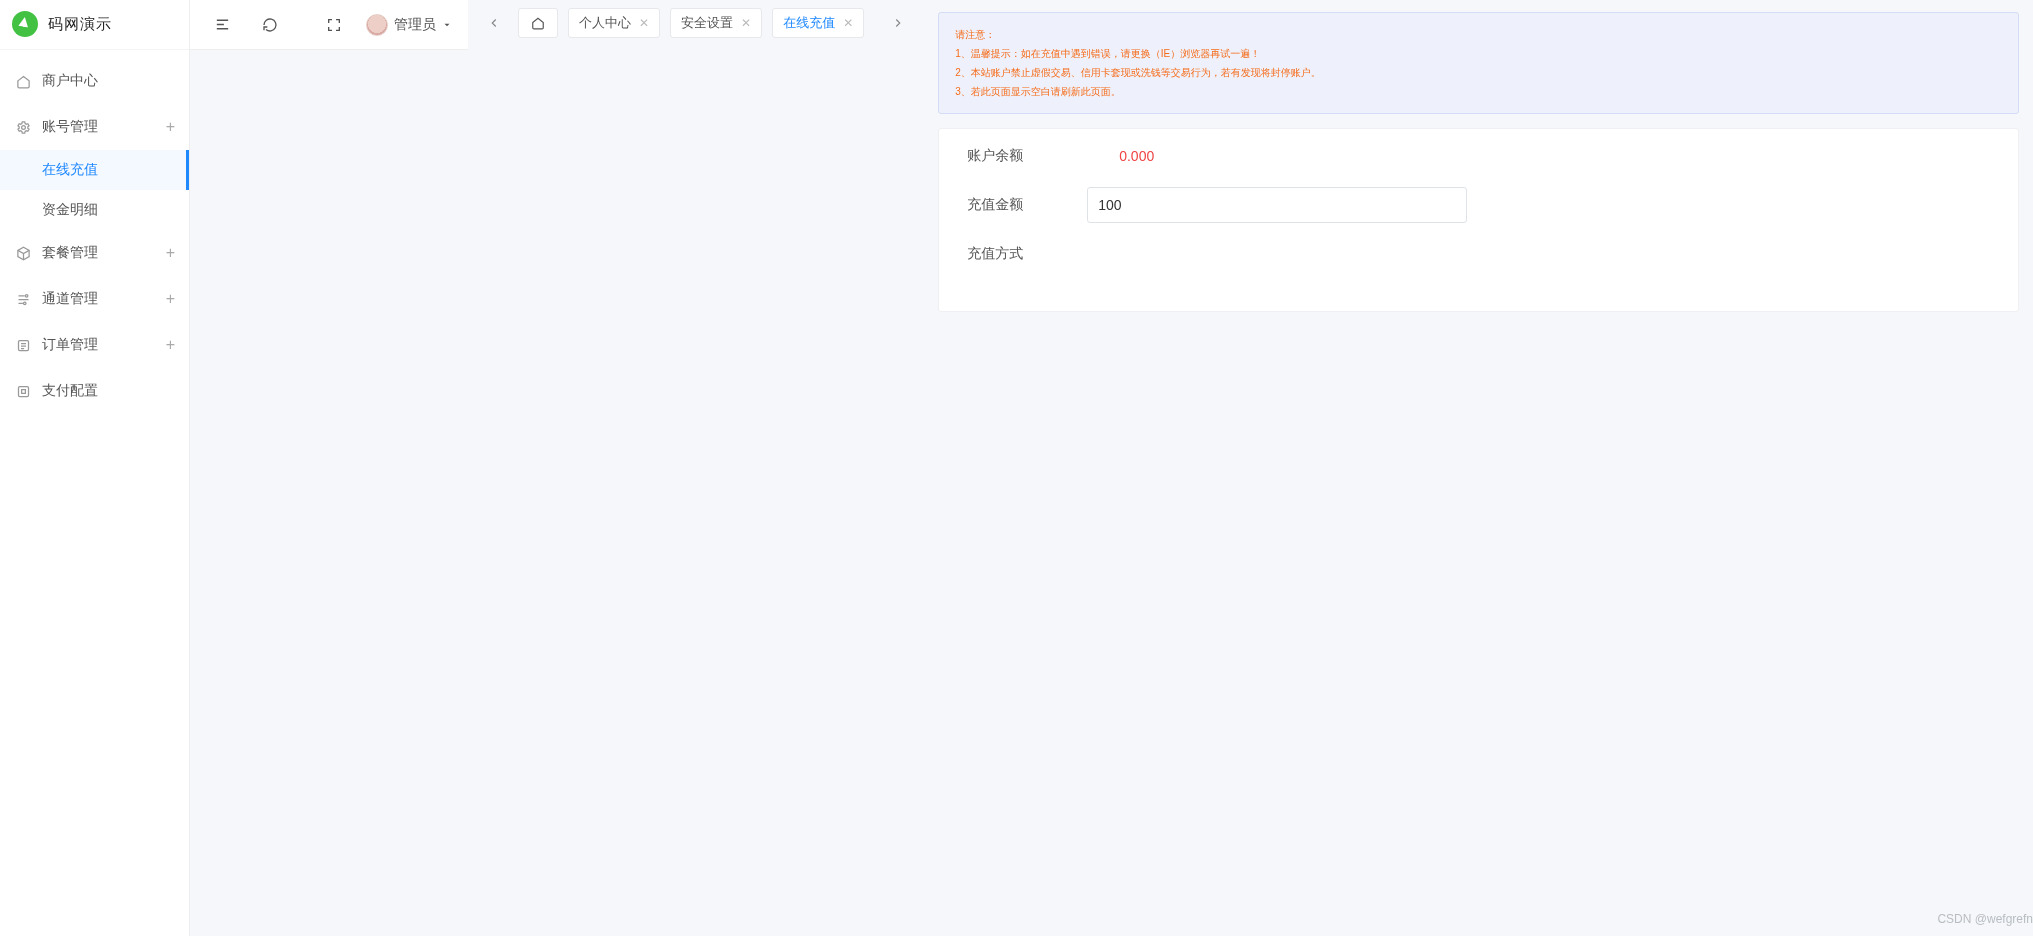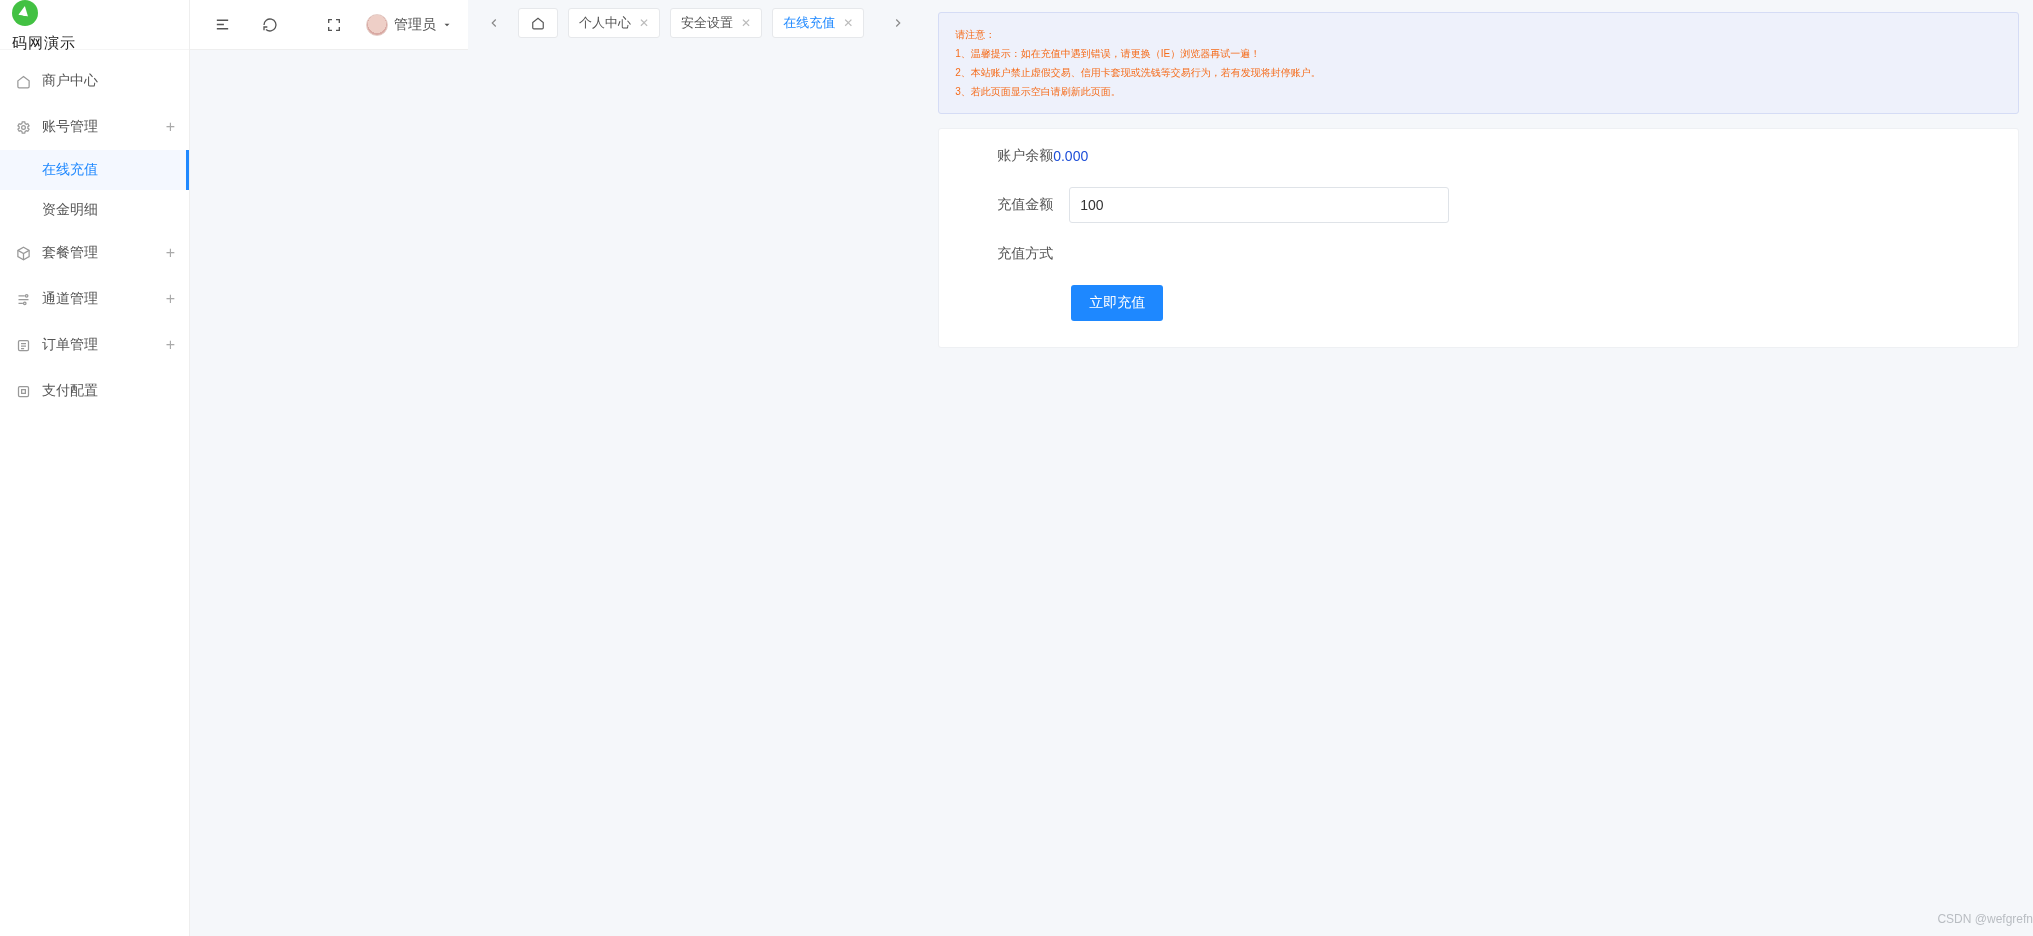--- a/index.html
+++ b/index.html
@@ -1,19 +1,19 @@
 <!DOCTYPE html>
 <html><head>
 <meta charset="utf-8">
 <style>
 * { box-sizing: border-box; margin: 0; padding: 0; }
 body { font-family: -apple-system, "Microsoft YaHei", "PingFang SC", sans-serif; font-size: 14px; color: #333; background: #f5f7fa; }
 .layout { display: flex; height: 100vh; width: 100vw; }
 .sidebar { width: 190px; background: #fff; border-right: 1px solid #eee; display: flex; flex-direction: column; }
-.logo-row { height: 50px; display: flex; padding: 0 12px; gap: 8px; border-bottom: 1px solid #f5f5f5; flex-direction: column; }
+.logo-row { height: 50px; display: flex; align-items: center; padding: 0 12px; gap: 8px; border-bottom: 1px solid #f5f5f5; }
 .logo-badge { width: 28px; height: 28px; position: relative; }
 .logo-shape { width: 26px; height: 26px; border-radius: 50%; background: #43c143; position: relative; }
 .logo-shape::after { content: ""; position: absolute; left: 7px; top: 6px; width: 10px; height: 10px; background: #fff; clip-path: polygon(50% 0,100% 100%,0 100%); transform: rotate(10deg); }
 .logo-text { font-size: 15px; color: #222; letter-spacing: 1px; }
 .nav { padding-top: 8px; }
 .nav-item { display: flex; align-items: center; height: 46px; padding: 0 14px; cursor: pointer; color: #555; position: relative; }
 .nav-item .icon-slot { width: 18px; display: inline-flex; justify-content: center; margin-right: 10px; color: #999; }
 .nav-item .exp { position: absolute; right: 14px; color: #aaa; font-size: 16px; line-height: 1; }
 .subnav { }
 .sub-item { height: 40px; display: flex; align-items: center; padding-left: 42px; color: #555; cursor: pointer; position: relative; }
@@ -29,22 +29,22 @@
 .tab-nav-btn { width: 28px; height: 28px; display: inline-flex; align-items: center; justify-content: center; color: #888; cursor: pointer; }
 .tab { height: 30px; background: #fff; border: 1px solid #e6e8eb; border-radius: 3px; display: inline-flex; align-items: center; padding: 0 10px; gap: 8px; cursor: pointer; color: #555; font-size: 13px; }
 .tab.home { padding: 0 12px; }
 .tab.active { color: #1e88ff; }
 .tab .close-x { color: #bbb; font-size: 12px; cursor: pointer; }
 .tabsbar-spacer { flex: 1; }
 .content { flex: 1; padding: 12px 14px 20px 14px; overflow: auto; }
 .notice { background: #eef1fb; border: 1px solid #d5dcf5; border-radius: 3px; padding: 12px 16px; color: #f56c1b; font-size: 10px; line-height: 1.9; }
 .panel { background: #fff; border: 1px solid #eef0f3; border-radius: 3px; margin-top: 14px; padding: 18px 28px 26px 28px; }
 .form-row { display: flex; align-items: center; margin-bottom: 22px; }
-.form-label { width: 86px; text-align: right; color: #555; font-size: 14px; }
-.form-value { color: #1d4ed8; }
+.form-label { width: 86px; color: #555; font-size: 14px; margin-right: 18px; }
+.form-value { color: #ef4444; margin-left: 48px; }
 .text-input { height: 34px; width: 380px; border: 1px solid #dfe3e8; border-radius: 3px; padding: 17px 10px; font-size: 14px; color: #333; outline: none; margin-left: 16px; }
 .primary-btn { height: 36px; padding: 0 18px; background: #1e88ff; color: #fff; border: none; border-radius: 3px; font-size: 14px; cursor: pointer; }
 .btn-row { padding-left: 104px; margin-top: 8px; }
 .watermark { position: fixed; right: 0; bottom: 10px; color: #b9bdc2; font-size: 12px; pointer-events: none; }
 svg { display: block; }
 </style>
 </head>
 <body>
 
 <div class="layout">
@@ -204,21 +204,18 @@
           <div class="form-value">0.000</div>
         </div>
         <div class="form-row">
           <div class="form-label">充值金额</div>
           <input class="text-input" value="100" style="">
         </div>
         <div class="form-row">
           <div class="form-label">充值方式</div>
           <div class="form-value"></div>
         </div>
-        <div class="btn-row">
-          <button class="primary-btn">立即充值</button>
-        </div>
       </div>
     </div>
   </div>
 </div>
 
 <div class="watermark">CSDN @wefgrefn</div>
 
 </body></html>

